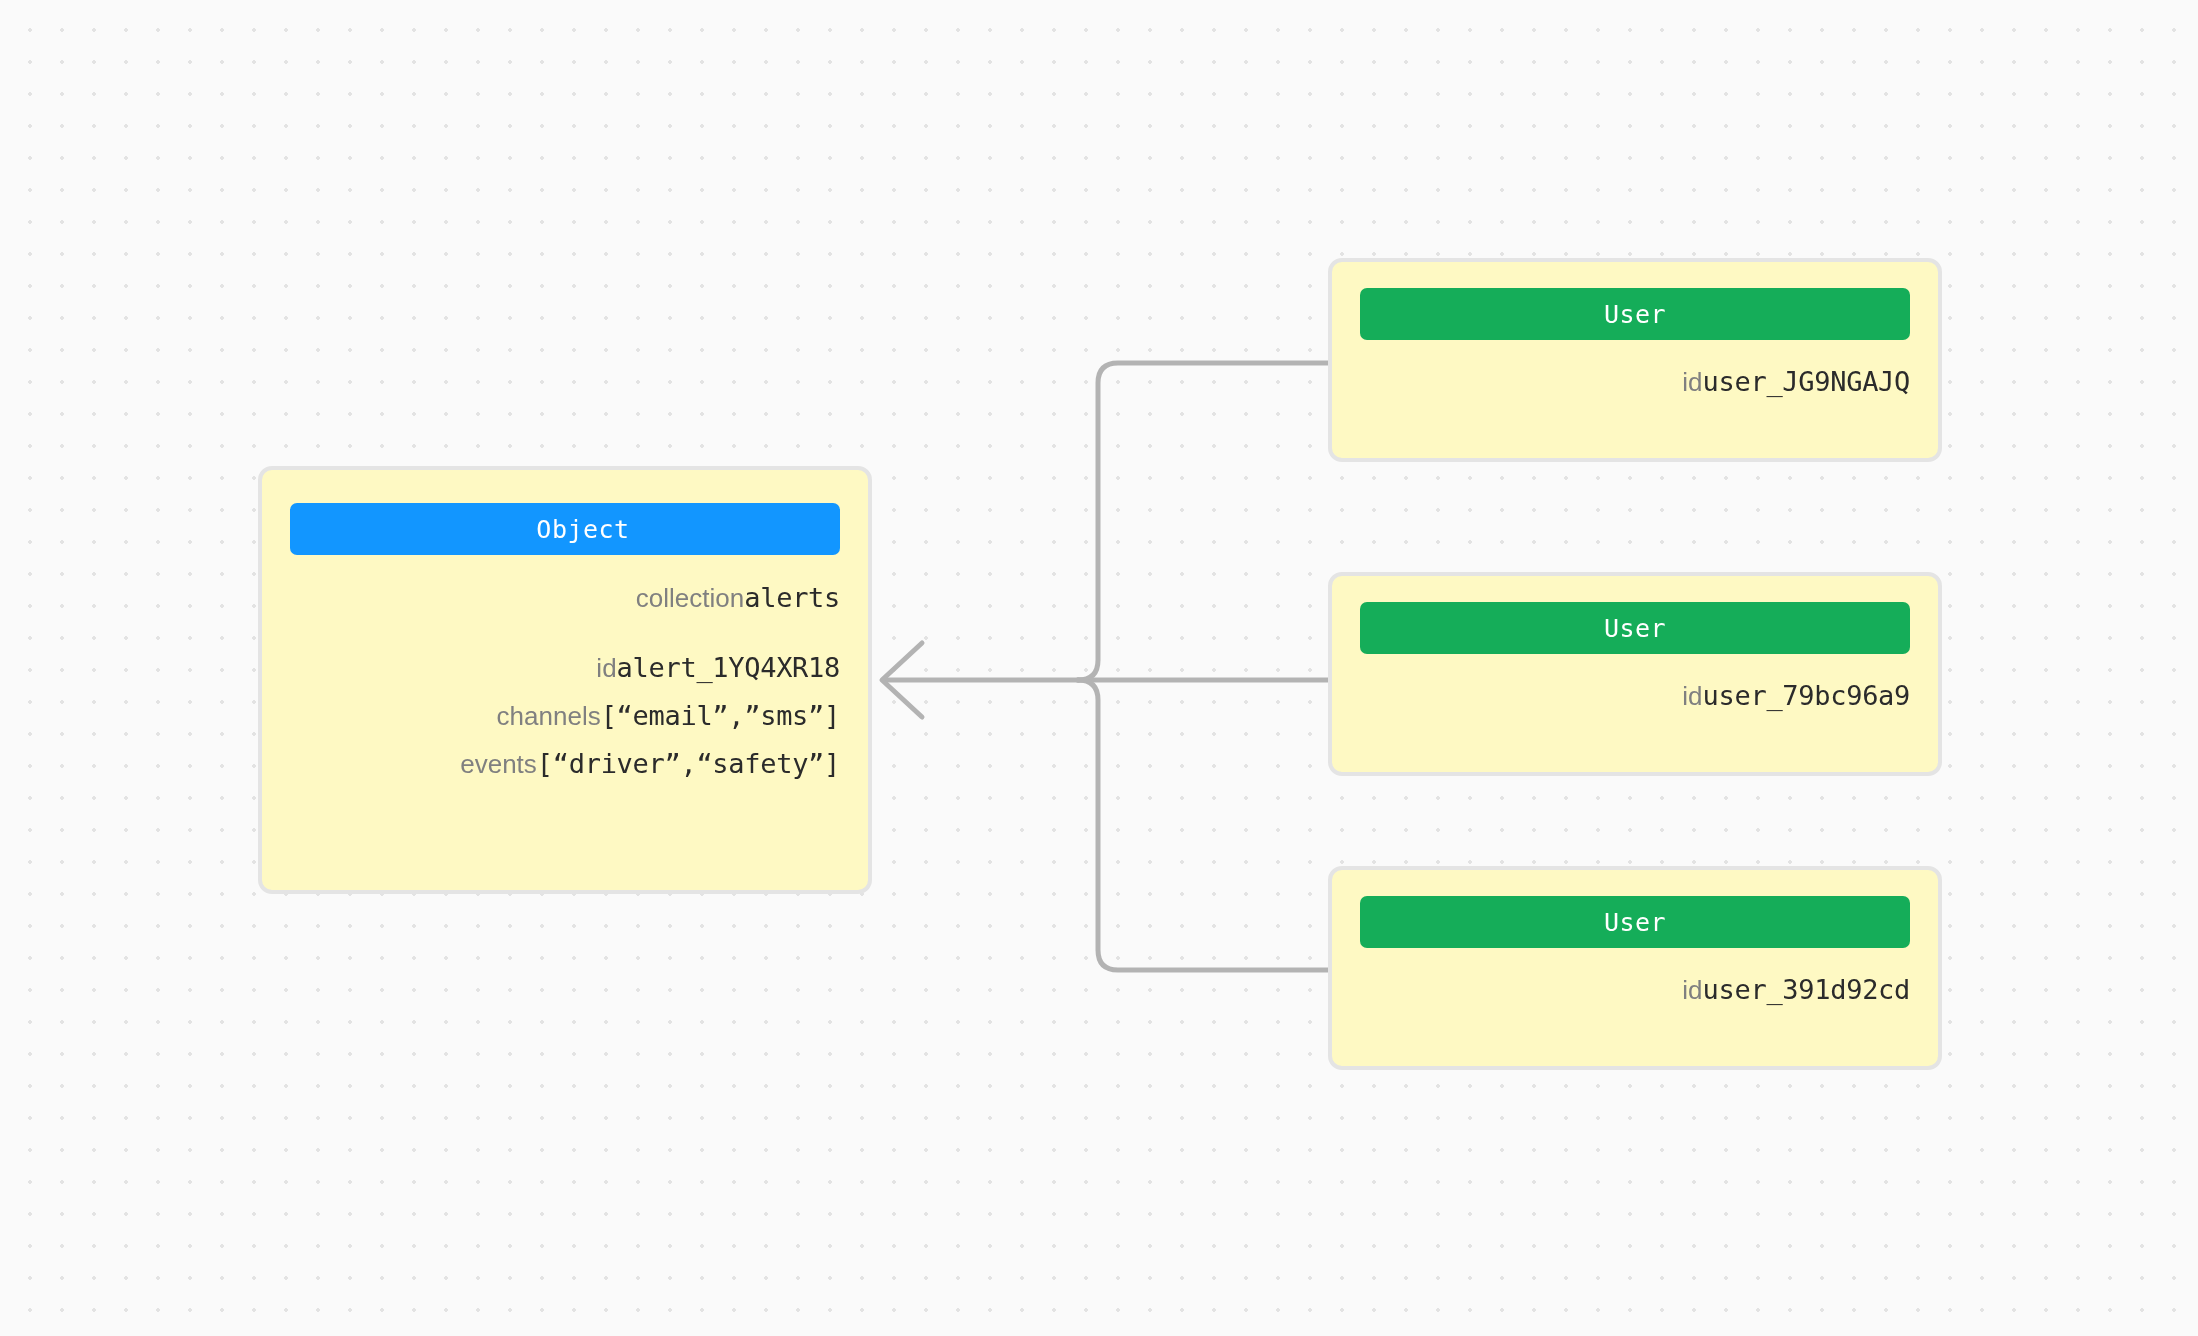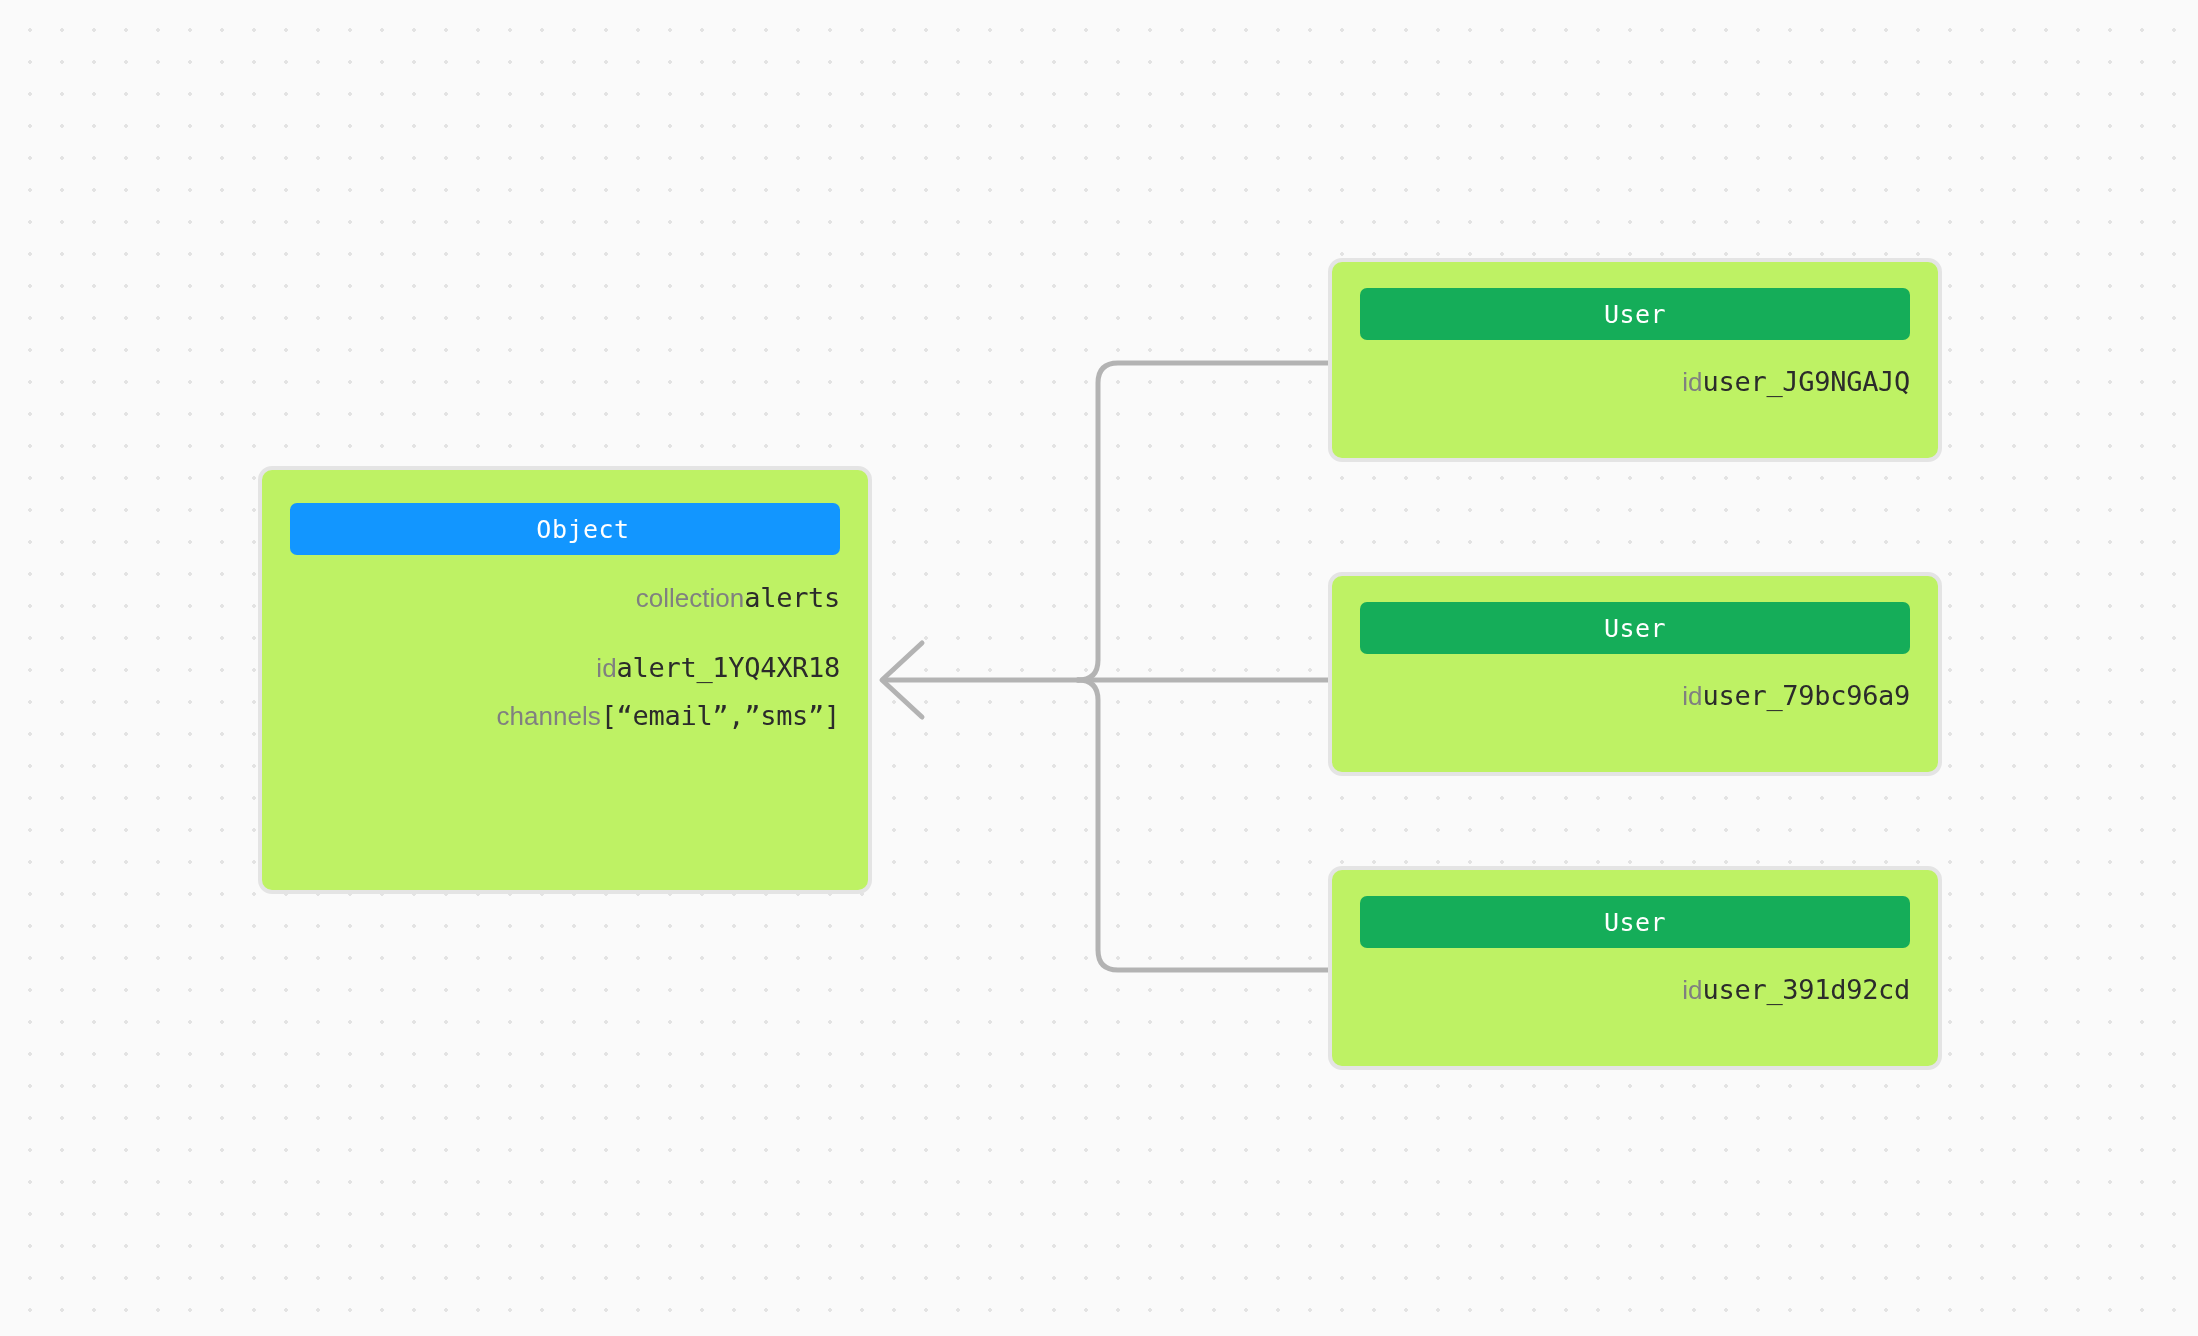--- a/index.html
+++ b/index.html
@@ -31,21 +31,21 @@
     top: 0;
     width: 2198px;
     height: 1336px;
     pointer-events: none;
   }
 
   
   .node {
     position: absolute;
     box-sizing: border-box;
-    background: #bef264;
+    background: #fef9c3;
     border: 4px solid #e4e4e4;
     border-radius: 14px;
     padding: 0;
   }
 
   .node-header {
     position: absolute;
     left: 28px;
     right: 28px;
     height: 52px;
@@ -156,20 +156,24 @@
       </div>
       <div class="row-group-b">
         <div class="row">
           <span class="row-key">id</span>
           <span class="row-val">alert_1YQ4XR18</span>
         </div>
         <div class="row">
           <span class="row-key">channels</span>
           <span class="row-val">[“email”,”sms”]</span>
         </div>
+        <div class="row">
+          <span class="row-key">events</span>
+          <span class="row-val">[“driver”,“safety”]</span>
+        </div>
       </div>
     </div>
   </div>
 
   <div class="node node-user" id="node-user-1">
     <div class="node-header">User</div>
     <div class="rows">
       <div class="row">
         <span class="row-key">id</span>
         <span class="row-val">user_JG9NGAJQ</span>

